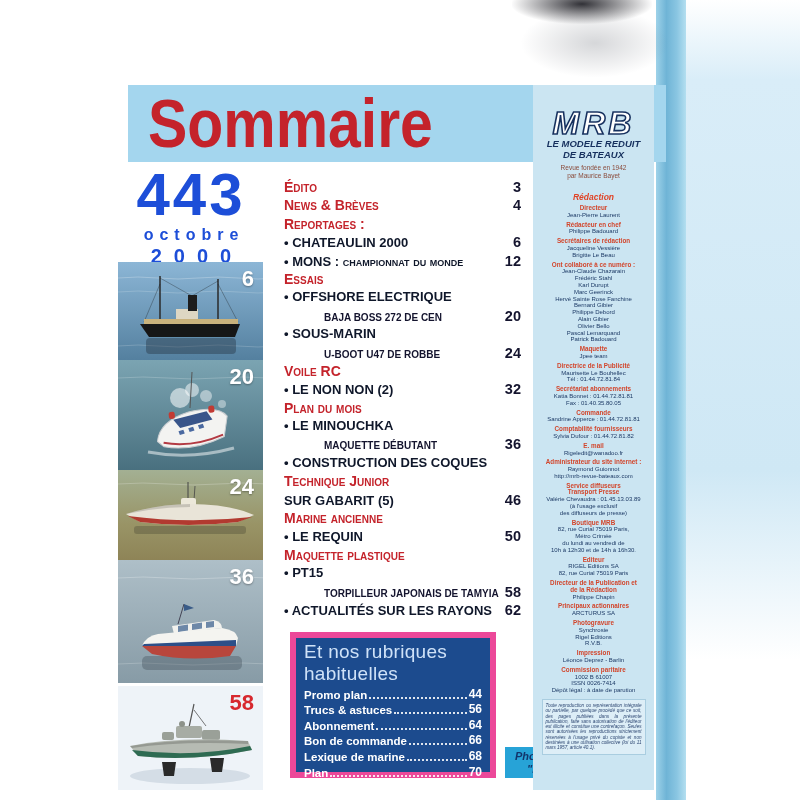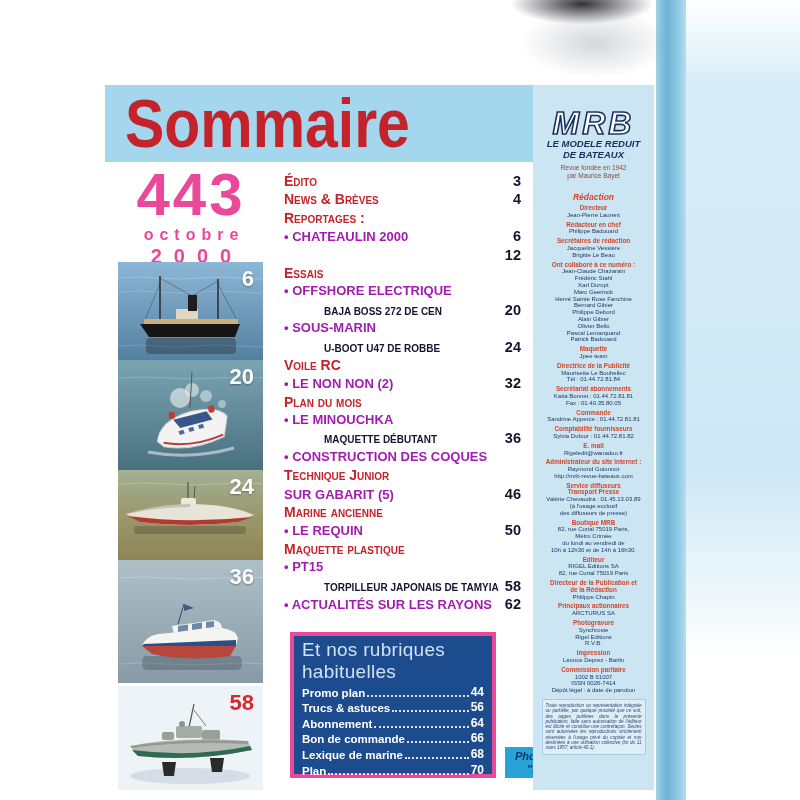--- a/index.html
+++ b/index.html
@@ -10,52 +10,52 @@
   .scan-strip{position:absolute;left:656px;top:0;width:30px;height:800px;
     background:linear-gradient(90deg,#9ed2e9 0%,#6fb4d6 35%,#8ac6e2 70%,#b4dff0 100%);}
   .scan-bg{position:absolute;left:686px;top:0;width:114px;height:800px;
     background:linear-gradient(180deg,#ffffff 0px,#d9edf8 80px,#cfe8f5 470px,#ffffff 660px,#ffffff 100%);}
   .top-shadow{position:absolute;left:512px;top:-16px;width:140px;height:40px;
     background:radial-gradient(ellipse at center,rgba(38,38,44,.95) 0%,rgba(38,38,44,0) 72%);}
   .top-shadow2{position:absolute;left:520px;top:8px;width:150px;height:70px;
     background:radial-gradient(ellipse at center,rgba(90,95,105,.25) 0%,rgba(90,95,105,0) 70%);}
 
   
-  .band{position:absolute;left:105px;top:85px;width:538px;height:77px;background:#a4d6ee;}
+  .band{position:absolute;left:128px;top:85px;width:538px;height:77px;background:#a4d6ee;}
   .band .title{position:absolute;left:20px;top:-1px;color:#c4232b;font-weight:bold;
     font-size:62px;letter-spacing:0px;transform:scale(.95,1.1);transform-origin:left top;}
 
   
-  .issue{position:absolute;left:118px;top:167px;width:146px;text-align:center;color:#ec4899;}
+  .issue{position:absolute;left:118px;top:167px;width:146px;text-align:center;color:#1d4ed8;}
   .issue .num{font-size:60px;line-height:56px;font-weight:bold;letter-spacing:3px;}
   .issue .month{font-size:16px;font-weight:bold;letter-spacing:6px;text-indent:6px;margin-top:3px;}
   .issue .year{font-size:20px;font-weight:bold;letter-spacing:12px;text-indent:12px;margin-top:1px;}
 
   
   .photos{position:absolute;left:118px;top:262px;width:145px;}
   .photo{position:relative;width:145px;overflow:hidden;}
   .photo svg{display:block;}
   .photo .num{position:absolute;top:4px;right:9px;color:#ffffff;font-weight:bold;font-size:22px;
     text-shadow:0 1px 2px rgba(0,0,0,.35);}
   .photo.p58 .num{color:#d7282e;text-shadow:none;}
   .photo.p36{margin-bottom:3px;}
 
   
-  .toc{position:absolute;left:284px;top:173px;width:237px;}
+  .toc{position:absolute;left:284px;top:179px;width:237px;}
   .toc-row{display:flex;align-items:baseline;height:18.4px;}
   .toc-row .lab{white-space:nowrap;}
   .toc-row.section .lab{color:#c4232b;font-variant:small-caps;font-weight:bold;font-size:14px;}
-  .toc-row.item .lab,.toc-row.item2 .lab{color:#a21caf;font-variant:small-caps;font-weight:bold;font-size:13px;}
+  .toc-row.item .lab,.toc-row.item2 .lab{color:#0f172a;font-variant:small-caps;font-weight:bold;font-size:13px;}
   .toc-row.item .lab::before{content:"• ";}
   .toc-row.sub .lab{color:#14142e;font-weight:bold;font-size:10px;padding-left:40px;font-variant:small-caps;}
   .toc-row .pg{margin-left:auto;color:#14142e;font-weight:bold;font-size:14.5px;}
 
   
   .rubbox{position:absolute;left:290px;top:632px;width:206px;height:146px;background:#1c4b8e;
-    border:4px solid #ec4899;box-sizing:border-box;padding:3px 8px 5px 8px;}
+    border:6px solid #ec4899;box-sizing:border-box;padding:3px 8px 5px 8px;}
   .rubtitle{color:#cfe2f8;font-size:19px;letter-spacing:.3px;font-weight:normal;}
   .rub-row{display:flex;align-items:flex-end;height:15.6px;color:#ffffff;}
   .rub-row .rlab{font-weight:bold;font-size:11.5px;white-space:nowrap;}
   .rub-row .leader{flex:1;border-bottom:2px dotted rgba(255,255,255,.85);margin:0 2px 2px 2px;}
   .rub-row .rpg{font-weight:bold;font-size:12px;}
 
   
   .banner{position:absolute;left:505px;top:747px;width:149px;height:31px;background:#27a3d7;
     color:#12356b;font-weight:bold;font-style:italic;font-size:11px;line-height:13px;
     box-sizing:border-box;padding:3px 0 0 10px;}
@@ -223,20 +223,21 @@
     </div>
     <div class="toc-row section">
       <span class="lab">Reportages :</span>
       <span class="pg"></span>
     </div>
     <div class="toc-row item">
       <span class="lab">CHATEAULIN 2000</span>
       <span class="pg">6</span>
     </div>
     <div class="toc-row item">
+      <span class="lab">MONS : championnat du monde</span>
       <span class="pg">12</span>
     </div>
     <div class="toc-row section">
       <span class="lab">Essais</span>
       <span class="pg"></span>
     </div>
     <div class="toc-row item">
       <span class="lab">OFFSHORE ELECTRIQUE</span>
       <span class="pg"></span>
     </div>

